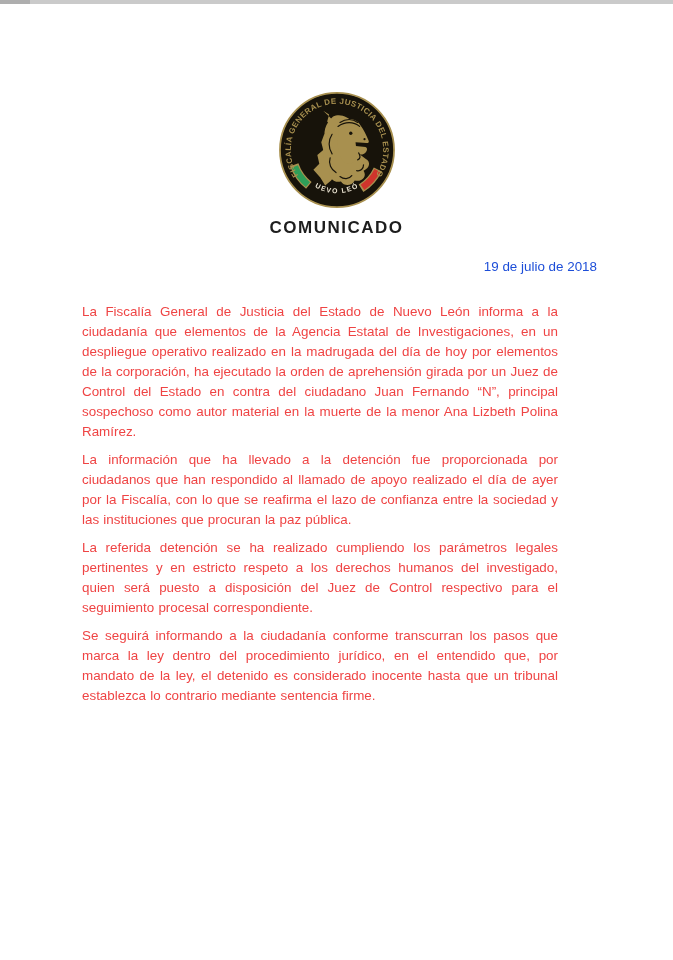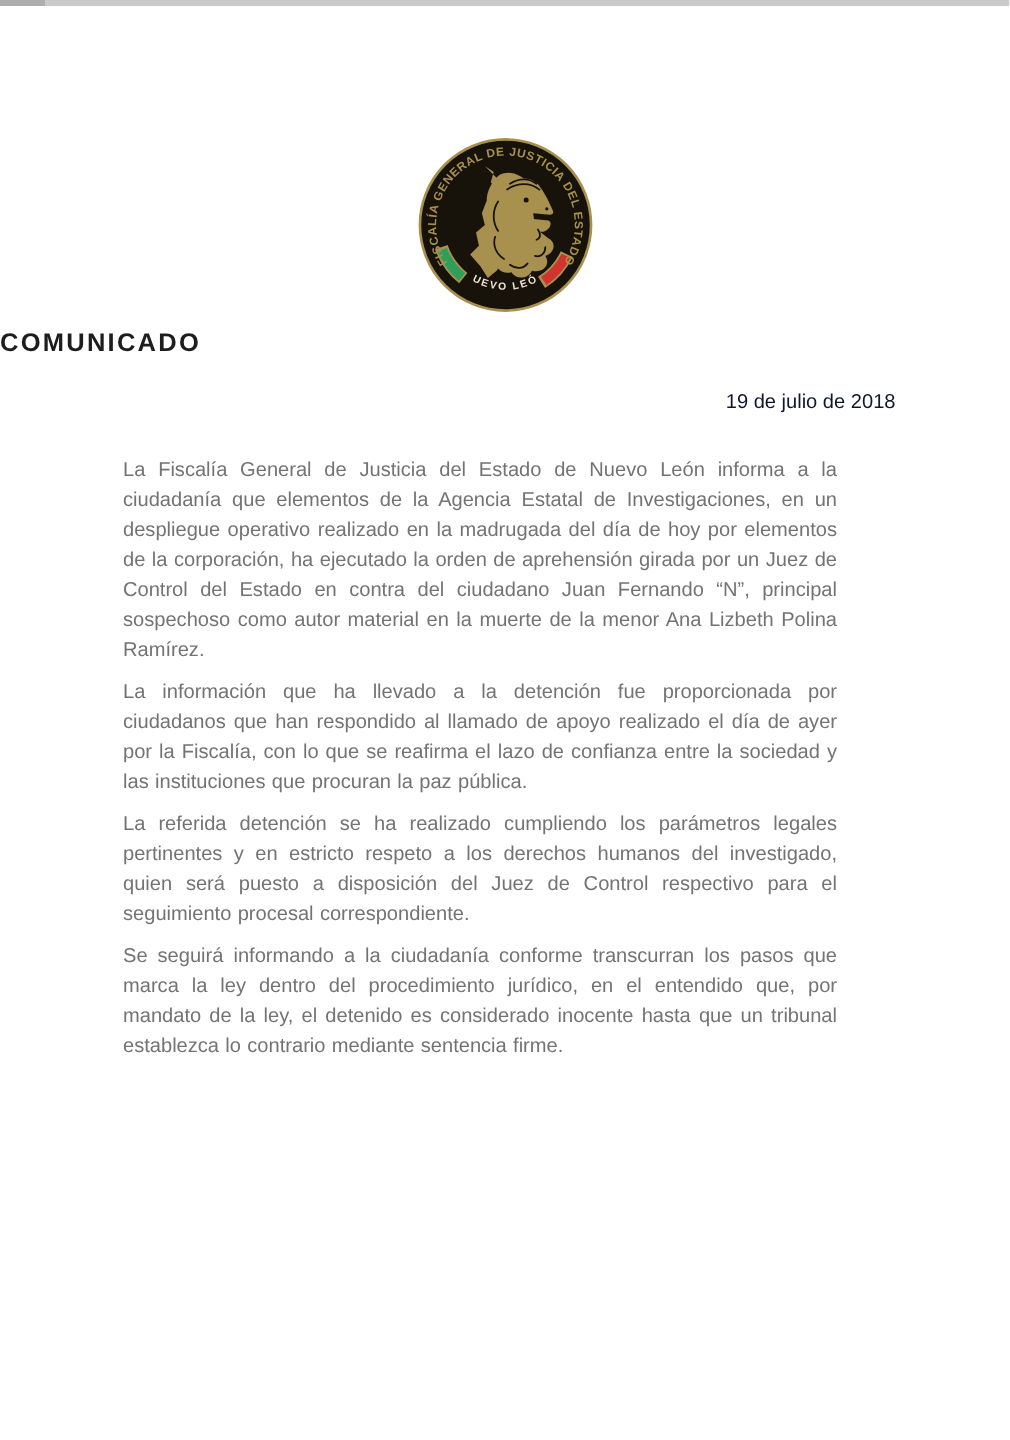--- a/index.html
+++ b/index.html
@@ -41,37 +41,38 @@
     letter-spacing: 0.4px;
   }
   .bottom-text {
     font-family: "Liberation Sans", sans-serif;
     font-size: 7px;
     font-weight: bold;
     letter-spacing: 1.4px;
   }
   .title {
     margin-top: 5px;
+    text-align: center;
     font-size: 17px;
     font-weight: bold;
     letter-spacing: 1.5px;
     color: #1d1d1d;
   }
   .date {
     margin-top: 21px;
     padding-right: 76px;
     text-align: right;
     font-size: 13.4px;
-    color: #0f172a;
+    color: #1d4ed8;
   }
   .content {
     margin-top: 28px;
     padding-left: 82px;
     padding-right: 115px;
-    color: #737373;
+    color: #ef4444;
   }
   .content p {
     font-size: 13.4px;
     line-height: 20px;
     text-align: justify;
     margin-bottom: 8px;
     word-spacing: 0.5px;
   }
 </style>
 </head>

